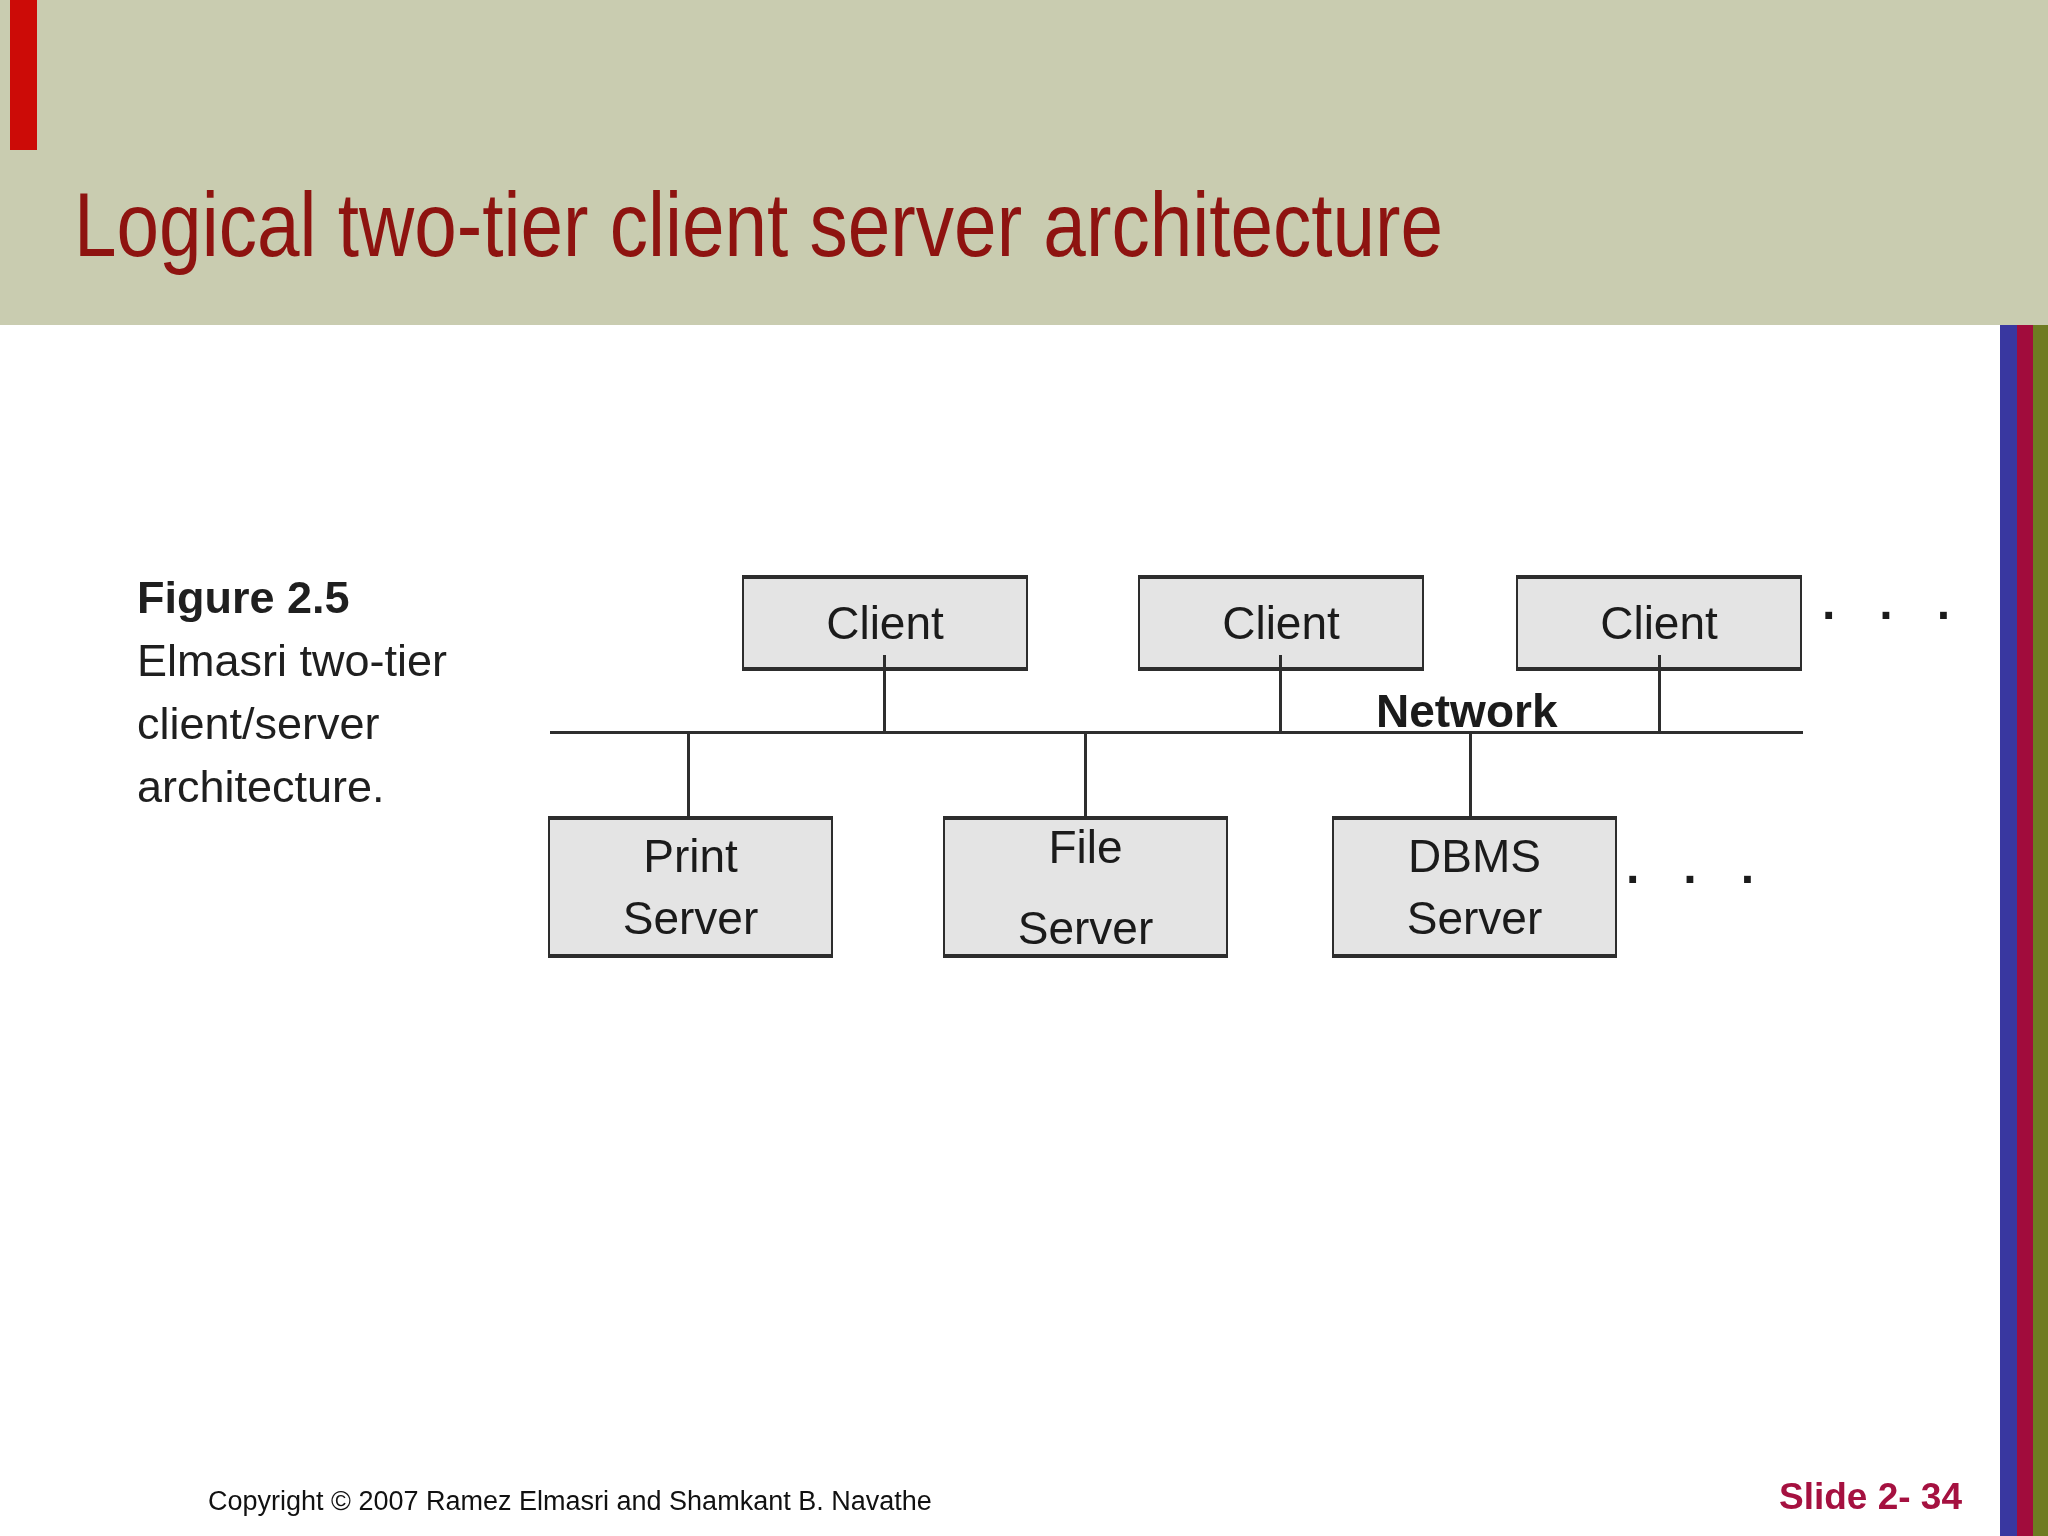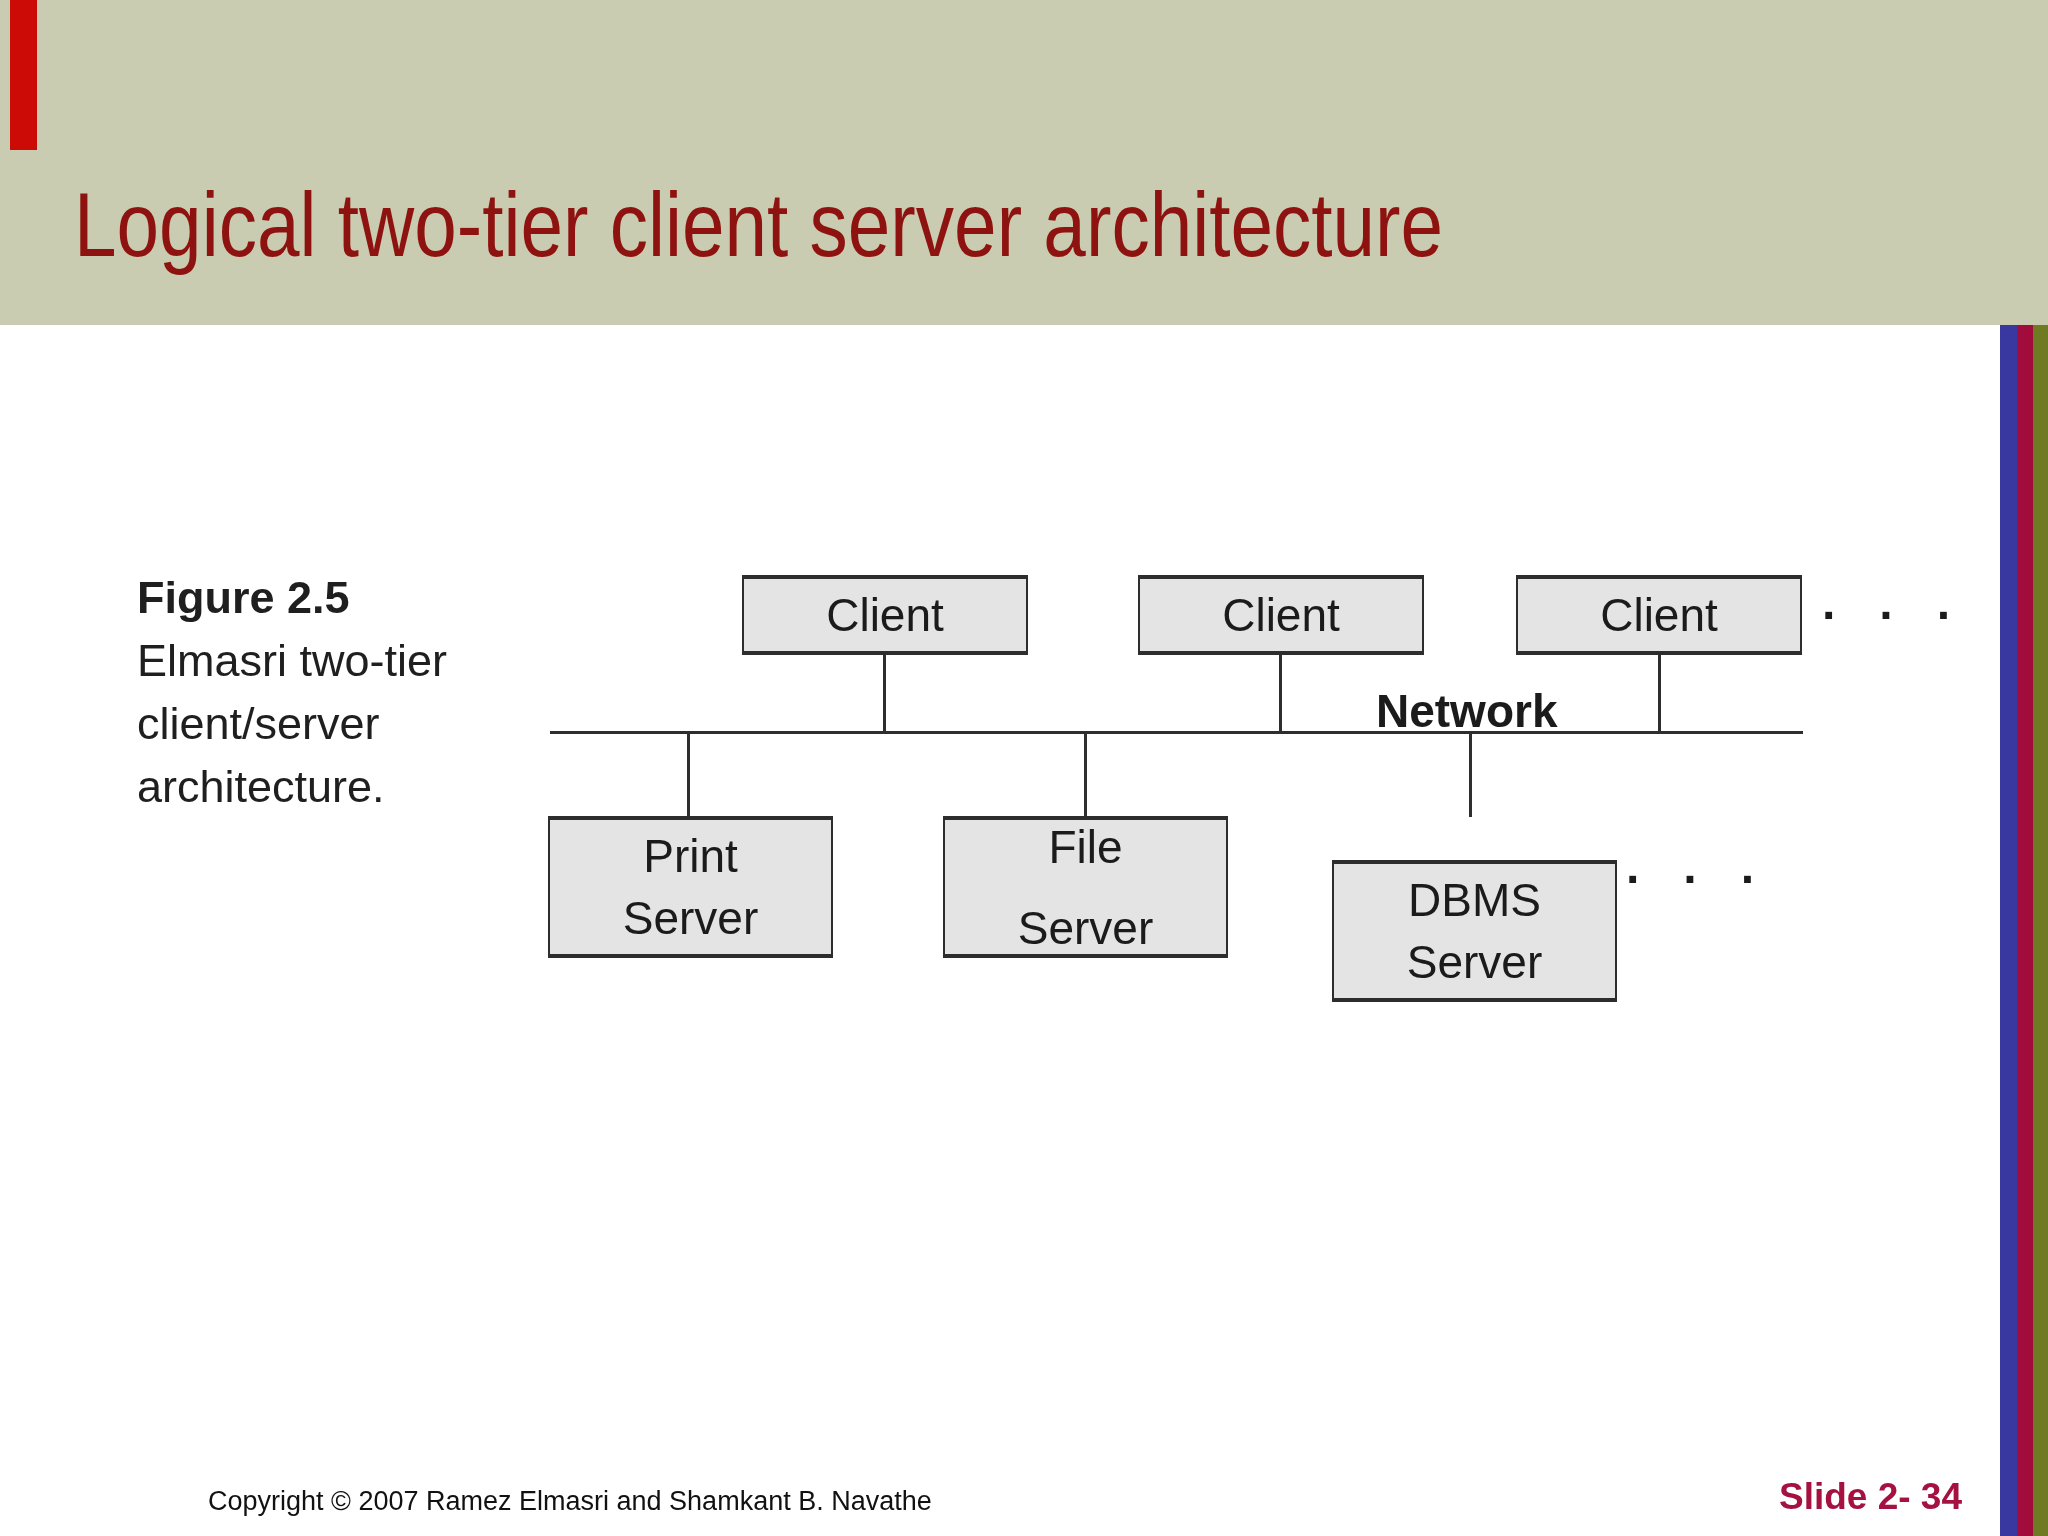--- a/index.html
+++ b/index.html
@@ -64,28 +64,28 @@
     box-sizing: border-box;
     display: flex;
     flex-direction: column;
     align-items: center;
     justify-content: center;
     color: var(--diagram-text, #1b1b1b);
     font-size: 46px;
     line-height: 62px;
     text-align: center;
   }
-  .box.client { width: 286px; height: 80px; top: 575px; }
+  .box.client { width: 286px; height: 96px; top: 575px; }
   .client.c1 { left: 742px; }
   .client.c2 { left: 1138px; }
   .client.c3 { left: 1516px; }
   .box.server { width: 285px; height: 142px; top: 816px; }
   .server.s1 { left: 548px; }
   .server.s2 { left: 943px; gap: 19px; }
-  .server.s3 { left: 1332px; margin-top: 44px; }
+  .server.s3 { left: 1332px; }
 
   .net-line {
     position: absolute;
     left: 550px; top: 731px;
     width: 1253px; height: 3px;
     background: var(--line, #2e2e2e);
   }
   .connector {
     position: absolute;
     width: 3px;

